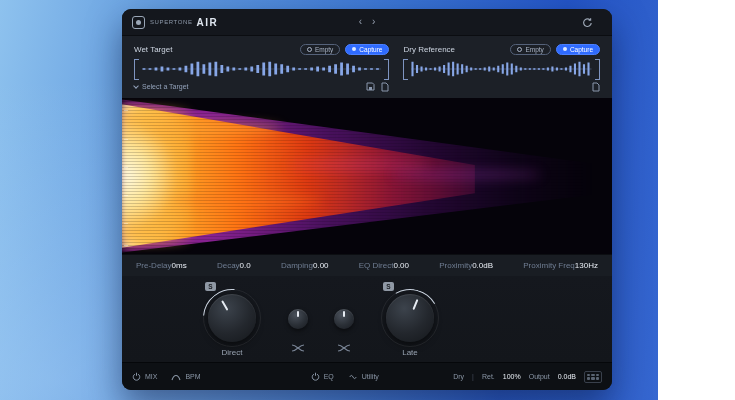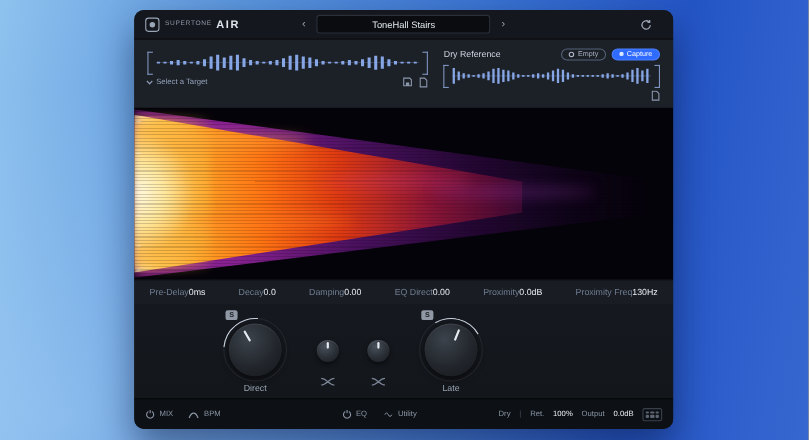--- a/index.html
+++ b/index.html
@@ -1,20 +1,20 @@
 <!DOCTYPE html>
 <html><head>
 <meta charset="utf-8">
 <style>
   * { margin:0; padding:0; box-sizing:border-box; }
   html,body { width:735px; height:400px; overflow:hidden; }
   body { font-family:"Liberation Sans", sans-serif; }
 
   .stage{
-    position:relative; width:735px; height:400px;
+    position:relative; width:658px; height:400px;
     background:
       radial-gradient(900px 500px at 8% 95%, rgba(190,225,255,.35), transparent 60%),
       linear-gradient(100deg,#8ec2ee 0%,#5f99de 25%,#3a74d2 55%,#2455c6 78%,#3667d0 100%);
   }
 
   .plugin{
     position:absolute; left:122px; top:9px; width:490px; height:381px;
     background:#20242b; border-radius:9px; overflow:hidden;
     box-shadow:0 16px 34px rgba(8,22,60,.5);
     display:flex; flex-direction:column;
@@ -149,37 +149,49 @@
 
     <div class="hdr">
       <span class="logo-mark">
           <i></i>
         </span>
       <span class="brand-small">SUPERTONE</span>
       <span class="brand-big">AIR</span>
 
       <div class="preset-wrap">
         <span class="preset-arrow">‹</span>
-        <span class="preset-pill">ToneHall Stairs</span>
         <span class="preset-arrow">›</span>
       </div>
 
       <div class="hdr-icons">
         <span class="refresh-ic">
           <svg width="11" height="11" viewBox="0 0 11 11">
               <path d="M9.2 6a3.8 3.8 0 1 1-1.1-3" fill="none" stroke="#9aa4b2" stroke-width="1.2"></path>
               <path d="M8.6 1.2v2h-2" fill="none" stroke="#9aa4b2" stroke-width="1.2"></path>
             </svg>
         </span>
         <span><span class="menu-ic"></span></span>
       </div>
     </div>
 
     <div class="capture">
       <div class="cap-sec cap-wet">
+        <div class="cap-top">
+          <span class="cap-title">Wet Target</span>
+          <span class="cap-pills">
+            <span class="pill pill-empty">
+                <i></i>
+                <span>Empty</span>
+              </span>
+            <span class="pill pill-capture">
+                <i></i>
+                <span>Capture</span>
+              </span>
+          </span>
+        </div>
         <div class="cap-wave-row">
           <span class="brk brk-l"></span>
           <svg class="waveform" viewBox="0 0 120 20" preserveAspectRatio="none">
               <path d="M0 10H120" stroke="rgba(135,166,230,.5)" stroke-width="0.6" fill="none"></path>
               <path d="M1 9V11 M4 9V11 M7 8V12 M10 7V13 M13 8V12 M16 9V11 M19 8V12 M22 6V14 M25 3V17 M28 1V19 M31 4V16 M34 2V18 M37 1V19 M40 5V15 M43 7V13 M46 8V12 M49 9V11 M52 8V12 M55 7V13 M58 5V15 M61 2V18 M64 1V19 M67 3V17 M70 4V16 M73 6V14 M76 8V12 M79 9V11 M82 9V11 M85 8V12 M88 7V13 M91 8V12 M94 6V14 M97 4V16 M100 2V18 M103 3V17 M106 6V14 M109 8V12 M112 9V11 M115 9V11 M118 9V11 " stroke="#87a6e6" stroke-width="1.4" fill="none"></path>
             </svg>
           <span class="brk brk-r"></span>
         </div>
         <div class="cap-bot">
           <span class="sel-target">

